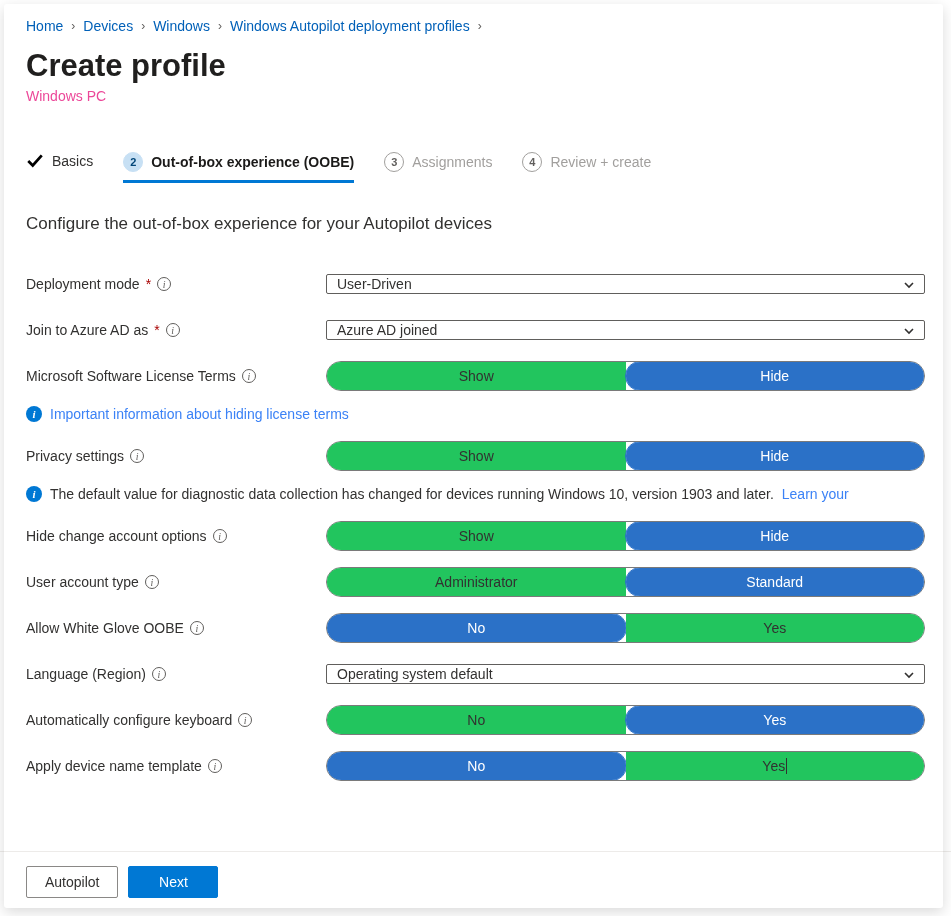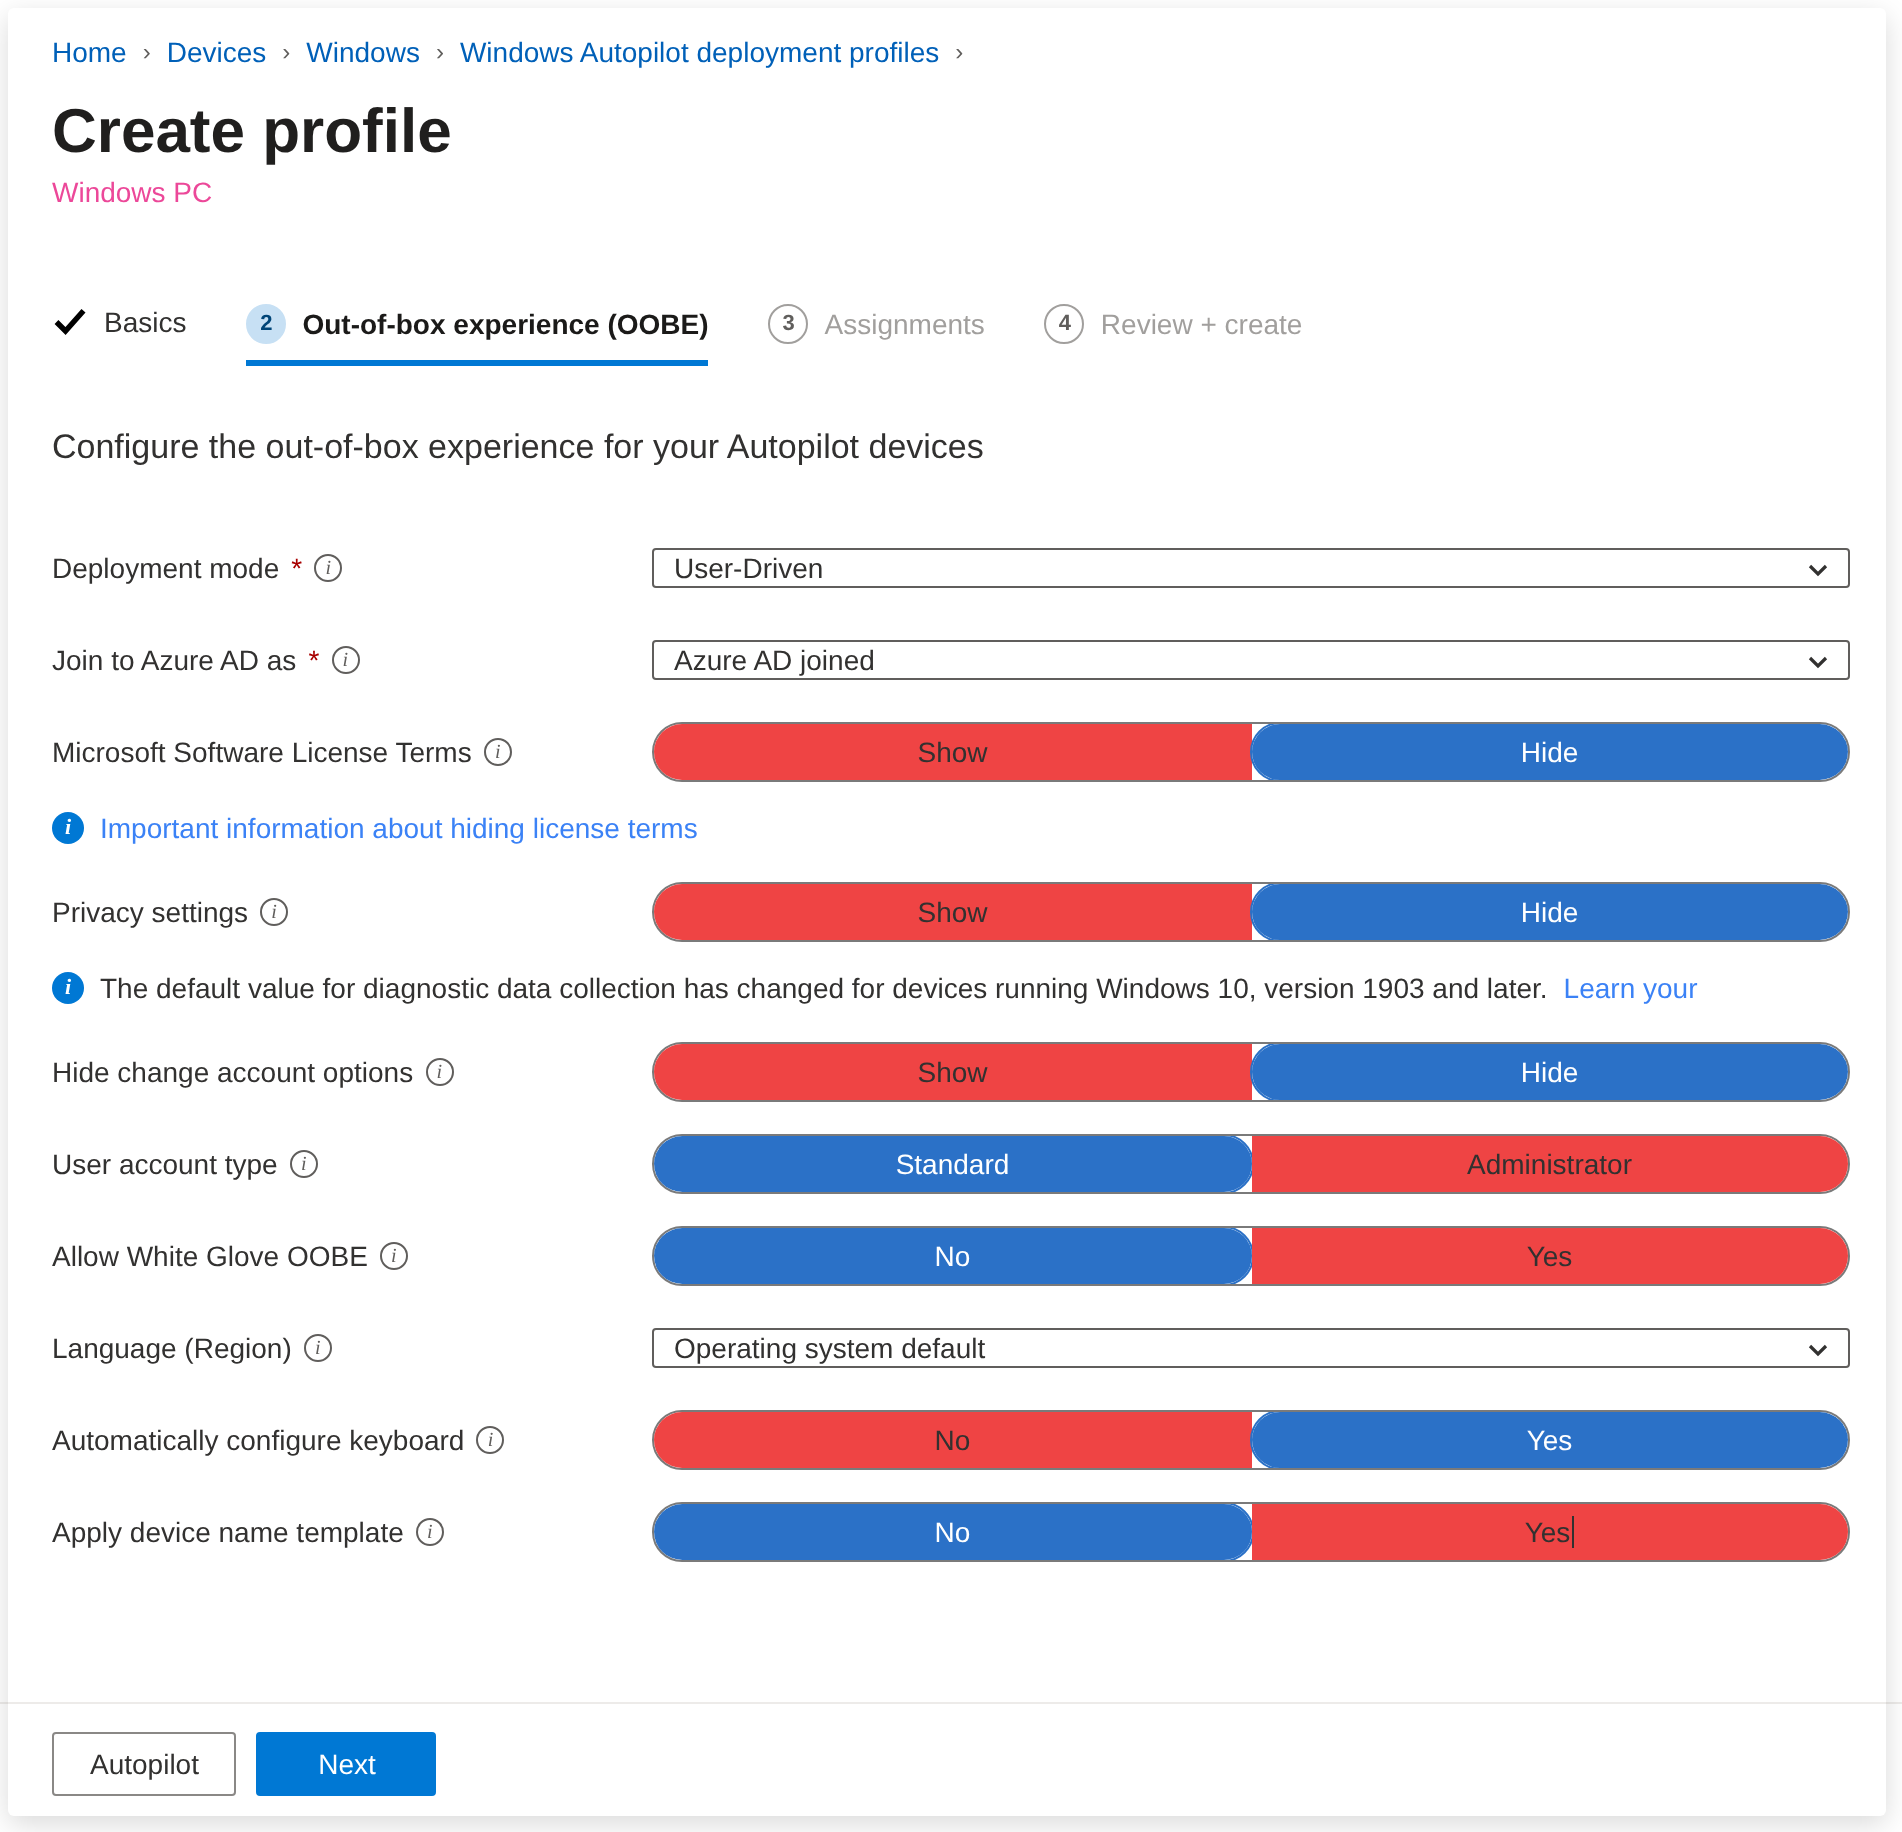--- a/index.html
+++ b/index.html
@@ -80,21 +80,21 @@
   .select-wrap .chev svg { stroke: #323130; stroke-width: 1.6; fill: none; }
 
   
   .pill-group {
     display: flex; width: 100%; height: 30px;
     border: 1px solid #7a7a7a; border-radius: 15px; overflow: hidden;
     background: #fff;
   }
   .pill {
     flex: 1; display: flex; align-items: center; justify-content: center;
-    font-size: 14px; cursor: pointer; color: #323130; background: #ef4444;
+    font-size: 14px; cursor: pointer; color: #323130; background: #22c55e;
     user-select: none;
   }
   .pill.selected {
     background: #2b71c7; color: #fff; border-radius: 15px;
     margin: 0; outline: 1px solid #2b71c7;
   }
 
   
   .info-line { display: flex; align-items: center; gap: 8px; margin: 2px 0 18px 0; font-size: 14px; }
   .info-line .info-ball {
@@ -246,22 +246,22 @@
     </div>
   </div>
 
   <div class="row">
     <div class="label">
       <span>User account type</span>
       <span class="info-icon">i</span>
     </div>
     <div class="control">
       <div class="pill-group">
+        <div class="pill">Administrator</div>
         <div class="pill selected">Standard</div>
-        <div class="pill">Administrator</div>
       </div>
     </div>
   </div>
 
   <div class="row">
     <div class="label">
       <span>Allow White Glove OOBE</span>
       <span class="info-icon">i</span>
     </div>
     <div class="control">

